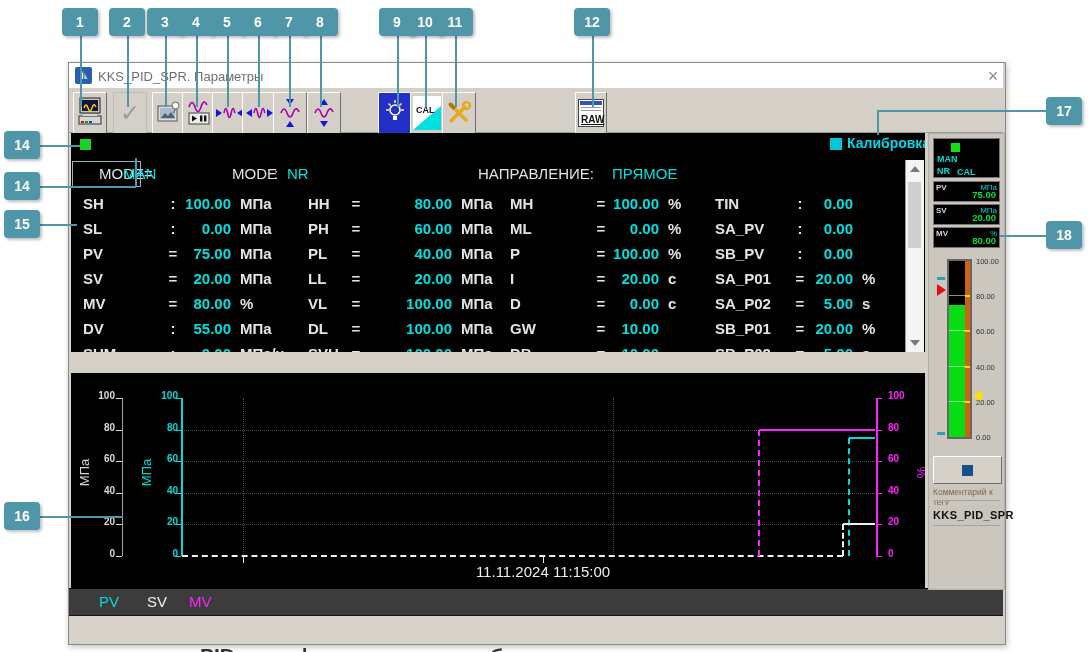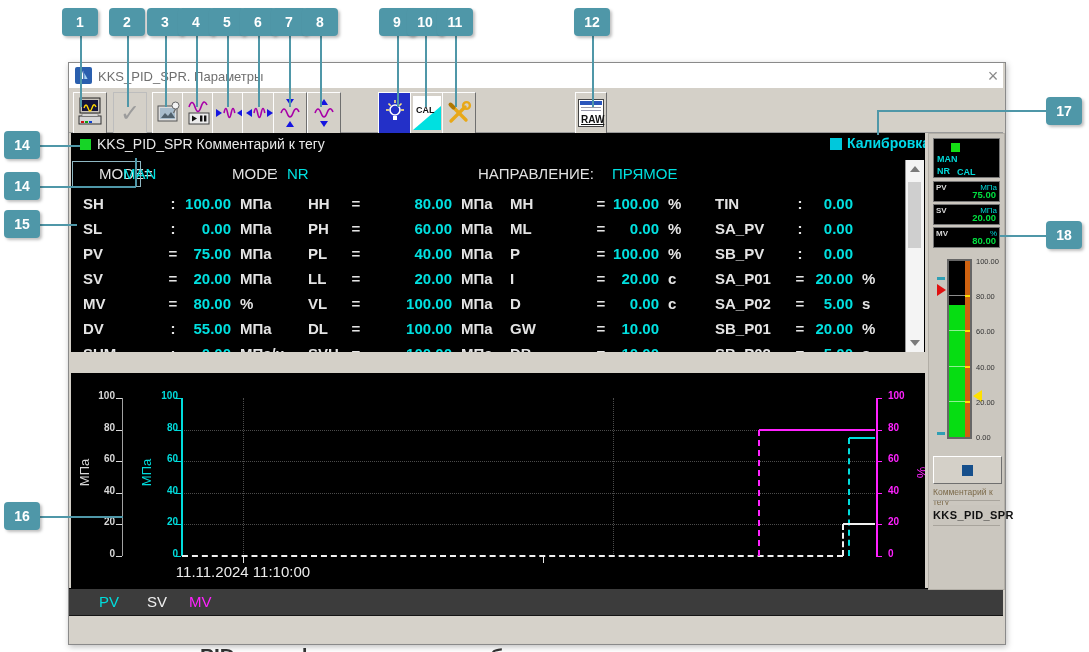--- a/index.html
+++ b/index.html
@@ -241,21 +241,20 @@
     <div class="rawbtn">
       <div class="bar"></div>
       <div class="ln" style="top:7px;"></div>
       <div class="ln" style="top:10px;"></div>
       <span>RAW</span>
     </div>
   </div>
 
   <div class="abs param-area">
     <div class="abs tag-square"></div>
-    <div class="abs tag-text">KKS_PID_SPR Комментарий к тегу</div>
     <div class="abs calib-square"></div>
     <div class="abs calib-text">Калибровка</div>
 
     <div class="mode-row">
       <span class="lblw" style="left:4px;margin-left:24px;">MODE=</span>
       <span class="valc" style="left:52px;">MAN</span>
       <span class="lblw" style="left:161px;">MODE</span>
       <span class="lblw" style="left:203px;">:</span>
       <span class="valc" style="left:216px;">NR</span>
       <span class="lblw" style="left:407px;">НАПРАВЛЕНИЕ:</span>
@@ -437,22 +436,22 @@
       <div class="ytick" style="left: 805px; top: 88.2px; background: rgb(255, 34, 255);"></div>
       <div class="ylab rt" style="left: 817px; top: 80.2px; color: rgb(255, 34, 255);">60</div>
       <div class="ytick" style="left: 805px; top: 119.8px; background: rgb(255, 34, 255);"></div>
       <div class="ylab rt" style="left: 817px; top: 111.8px; color: rgb(255, 34, 255);">40</div>
       <div class="ytick" style="left: 805px; top: 151.4px; background: rgb(255, 34, 255);"></div>
       <div class="ylab rt" style="left: 817px; top: 143.4px; color: rgb(255, 34, 255);">20</div>
       <div class="ytick" style="left: 805px; top: 183px; background: rgb(255, 34, 255);"></div>
       <div class="ylab rt" style="left: 817px; top: 175px; color: rgb(255, 34, 255);">0</div>
       <div class="yunit" style="left: 833px; top: 92px; color: rgb(255, 34, 255);">%</div>
       <div class="xtick" style="left: 171.984px; top: 183px;"></div>
-      <div class="xlab" style="left: 81.984px; top: 190px;">11.11.2024 11:10:00</div>
       <div class="xtick" style="left: 472.053px; top: 183px;"></div>
+      <div class="xlab" style="left: 382.053px; top: 190px;">11.11.2024 11:15:00</div>
       <div class="seg" style="left: 776.666px; top: 64.5px; height: 118.5px; width: 0px; border-left: 2px dashed rgb(0, 220, 220);"></div>
       <div class="seg" style="left: 777.666px; top: 63.5px; width: 26.334px; height: 0px; border-top: 2px solid rgb(0, 220, 220);"></div>
       <div class="seg" style="left: 111px; top: 182px; width: 661.122px; height: 0px; border-top: 2px dashed rgb(240, 240, 240);"></div>
       <div class="seg" style="left: 771.122px; top: 151.4px; height: 31.6px; width: 0px; border-left: 2px dashed rgb(240, 240, 240);"></div>
       <div class="seg" style="left: 772.122px; top: 150.4px; width: 31.878px; height: 0px; border-top: 2px solid rgb(240, 240, 240);"></div>
       <div class="seg" style="left: 687.269px; top: 56.6px; height: 126.4px; width: 0px; border-left: 2px dashed rgb(255, 34, 255);"></div>
       <div class="seg" style="left: 688.269px; top: 55.6px; width: 115.731px; height: 0px; border-top: 2px solid rgb(255, 34, 255);"></div>
     </div>
 
   <div class="abs legendbar" id="legendbar">

